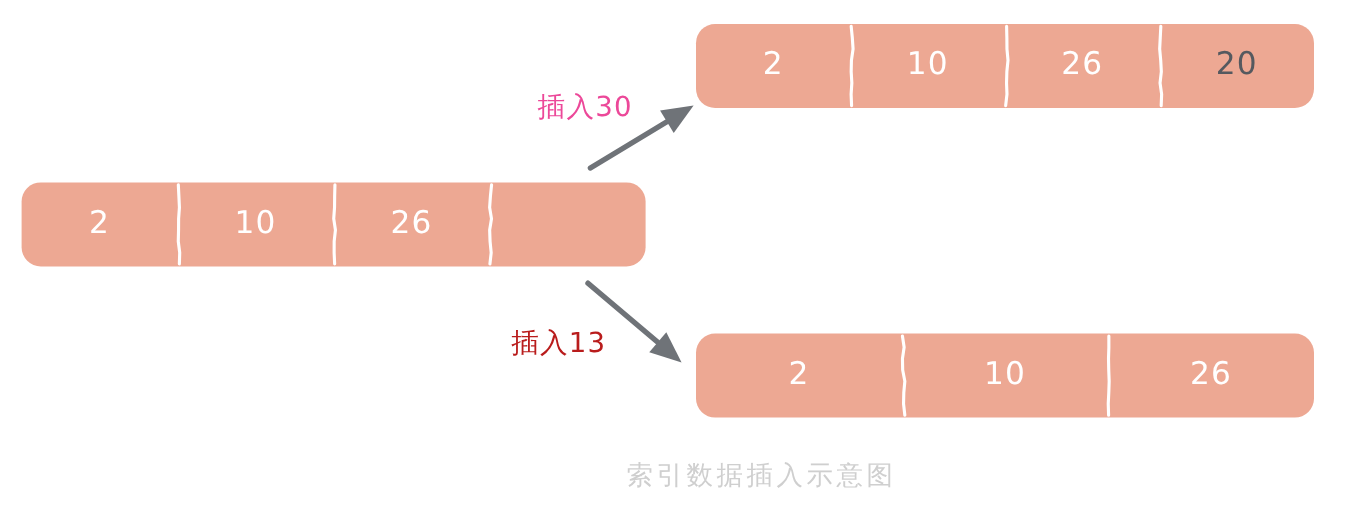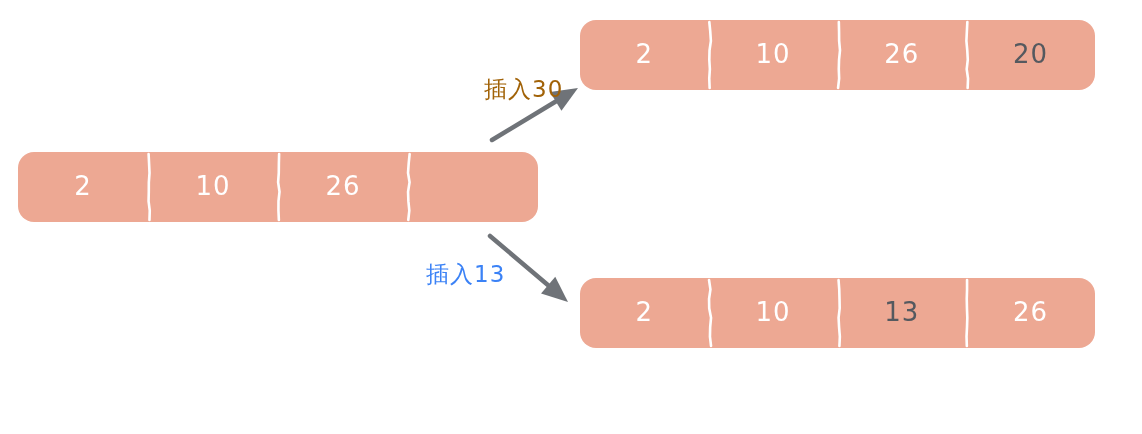--- a/index.html
+++ b/index.html
@@ -163,28 +163,20 @@
           <div class="cell">
             <span class="cell-value">2</span>
           </div>
           <div class="cell">
             <span class="divider">
               <svg viewBox="0 0 4 66" preserveAspectRatio="none">
                 <path d="M1.02,0.00 L2.44,9.43 L1.05,18.86 L1.22,28.29 L3.04,37.71 L2.17,47.14 L1.96,56.57 L3.04,66.00" fill="none" stroke="#ffffff" stroke-width="2.6" stroke-linecap="round"></path>
               </svg>
             </span>
             <span class="cell-value">10</span>
-          </div>
-          <div class="cell">
-            <span class="divider">
-              <svg viewBox="0 0 4 66" preserveAspectRatio="none">
-                <path d="M1.54,0.00 L2.25,9.43 L2.51,18.86 L2.68,28.29 L1.58,37.71 L2.08,47.14 L2.85,56.57 L2.43,66.00" fill="none" stroke="#ffffff" stroke-width="2.6" stroke-linecap="round"></path>
-              </svg>
-            </span>
-            <span class="cell-value highlight">13</span>
           </div>
           <div class="cell">
             <span class="divider">
               <svg viewBox="0 0 4 66" preserveAspectRatio="none">
                 <path d="M2.05,0.00 L2.06,9.43 L1.76,18.86 L1.95,28.29 L2.31,37.71 L2.00,47.14 L1.53,56.57 L1.83,66.00" fill="none" stroke="#ffffff" stroke-width="2.6" stroke-linecap="round"></path>
               </svg>
             </span>
             <span class="cell-value">26</span>
           </div>
         </div>
@@ -196,18 +188,19 @@
         <line x1="492" y1="140" x2="555.7509684269046" y2="101.45290281163905" stroke="#6f7378" stroke-width="4.5" stroke-linecap="round"></line>
         <polygon points="578,88 561.4425811549057,110.86595463102555 550.0593556989035,92.03985099225255" fill="#6f7378"></polygon>
       </g>
       <g>
         <line x1="490" y1="236" x2="548.1519565804031" y2="285.2055017218795" stroke="#6f7378" stroke-width="4.5" stroke-linecap="round"></line>
         <polygon points="568,302 541.0465919242752,293.60275086093975 555.257321236531,276.80825258281925" fill="#6f7378"></polygon>
       </g>
     </svg>
 
   <div id="labels-root">
-      <div class="arrow-label" style="left: 448px; top: 74px; color: #a16207; margin-left: 36px;">插入30</div>
-      <div class="arrow-label" style="left: 426px; top: 259px; color: #3b82f6;">插入13</div>
+      <div class="arrow-label" style="left: 448px; top: 74px; color: #ec4899;">插入30</div>
+      <div class="arrow-label" style="left: 426px; top: 270px; color: #b91c1c;">插入13</div>
     </div>
 
+  <div class="caption" id="caption" style="left: 522px; top: 381px; color: rgb(207, 207, 207);">索引数据插入示意图</div>
 
 </div>
 
 </body></html>

